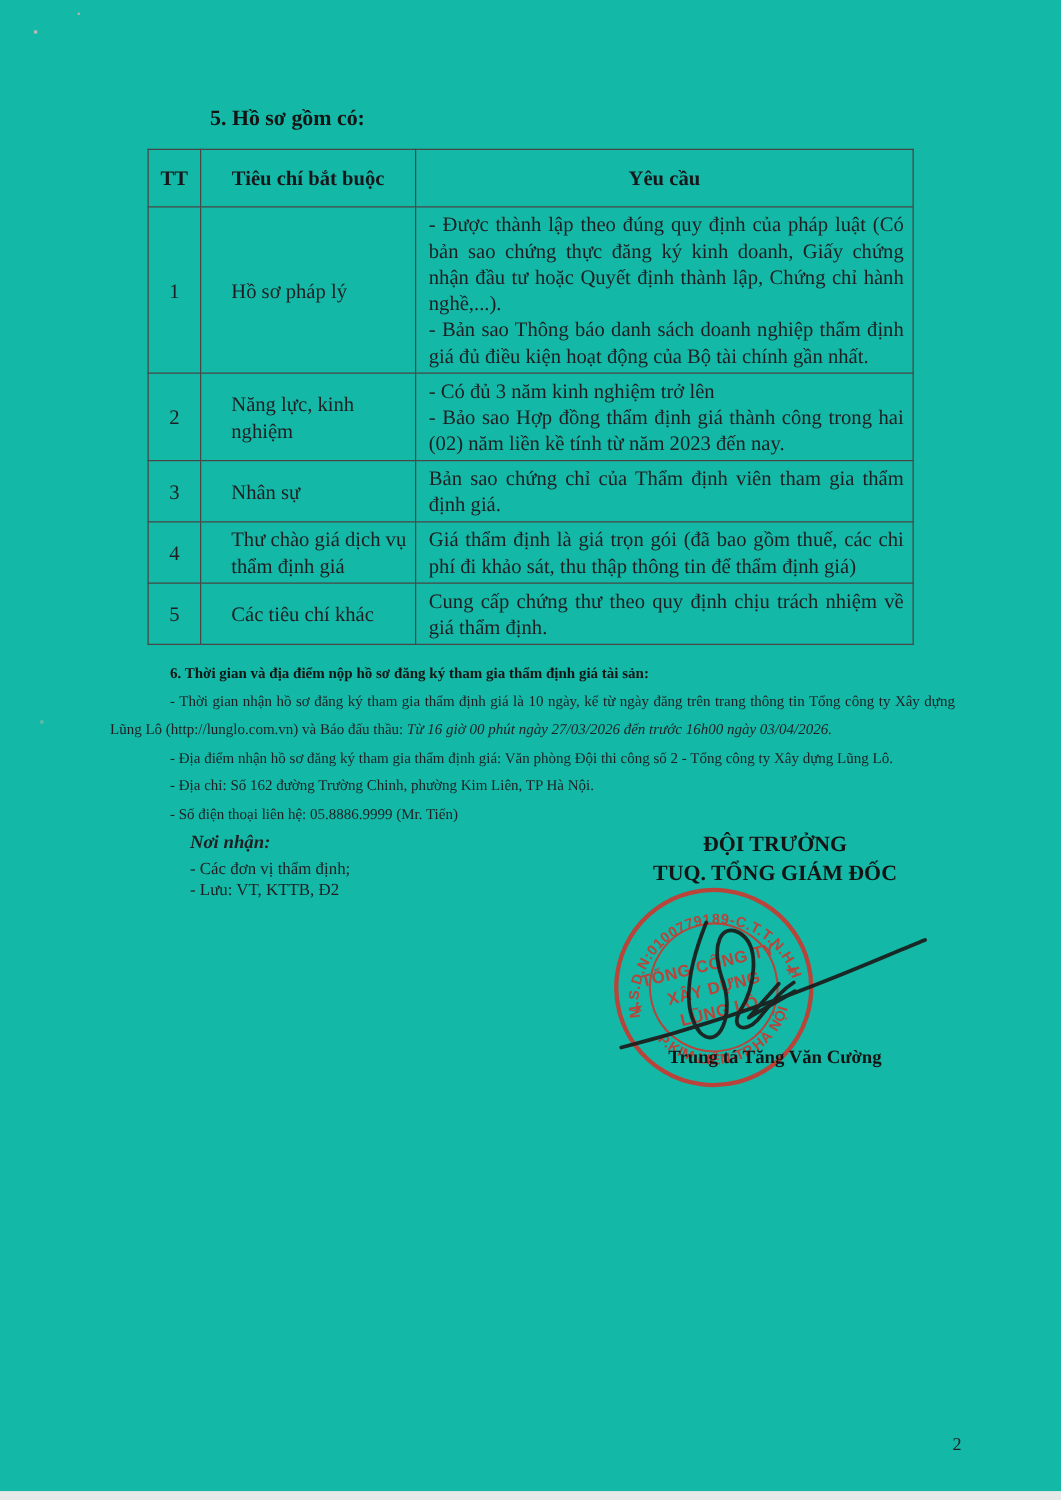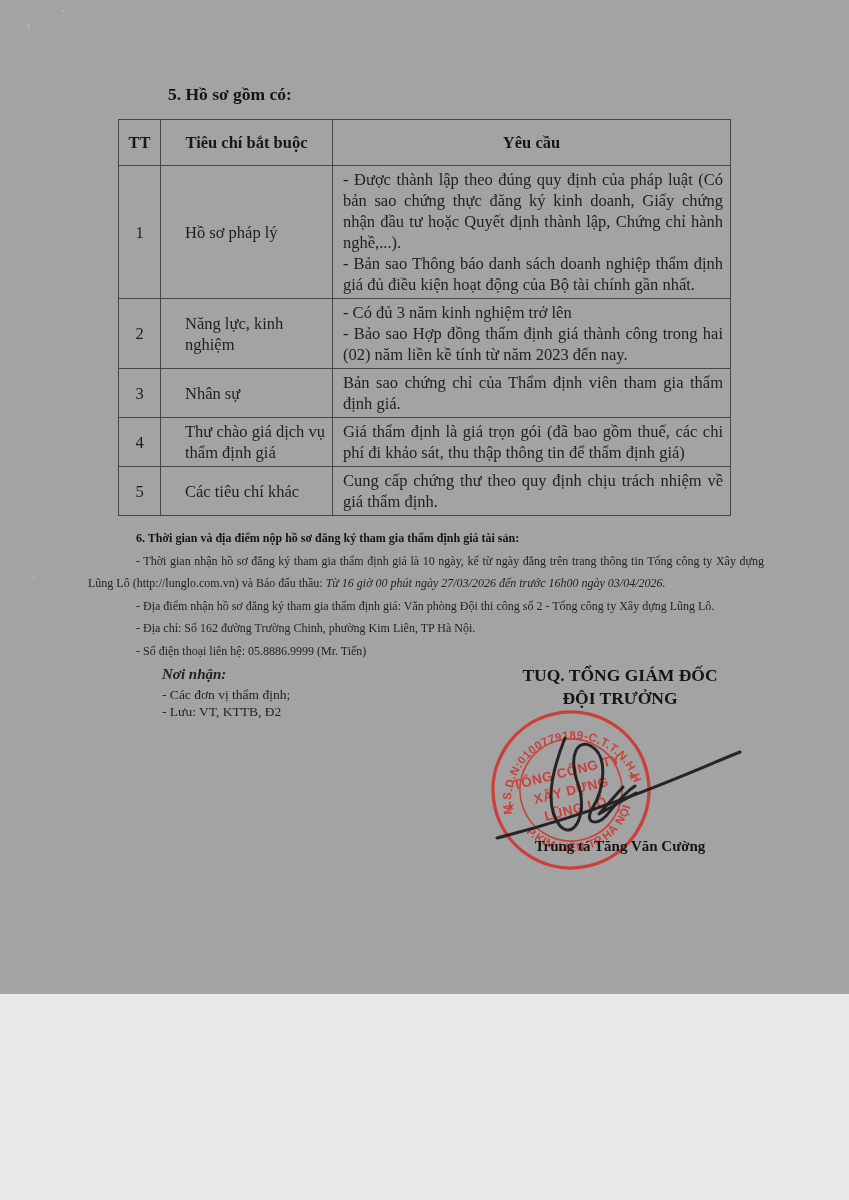--- a/index.html
+++ b/index.html
@@ -1,37 +1,37 @@
 <!DOCTYPE html>
 <html><head>
 <meta charset="utf-8">
 <style>
   html,body{margin:0;padding:0;background:#e8e8e8;}
   .page{
-    position:relative;width:849px;height:994px;background:#a3a3a3;
+    position:relative;width:849px;height:1193px;background:#14b8a6;
     font-family:"Liberation Serif","DejaVu Serif",serif;color:#1f1f23;
     overflow:hidden;margin:0 auto;box-shadow:0 0 6px rgba(0,0,0,.2);
   }
   .speck{position:absolute;border-radius:50%;background:#b9b9b4;}
   .content{position:absolute;left:88px;top:84px;width:676px;}
   .h5{font-weight:bold;font-size:17.5px;margin:0 0 0 80px;color:#141414;}
   table.doc{
     border-collapse:collapse;margin:14px 0 0 30px;width:613px;
     font-size:16.5px;line-height:21px;table-layout:fixed;
   }
   table.doc,table.doc td,table.doc th{border:1.4px solid #474747;}
   table.doc th{font-weight:bold;text-align:center;padding:12px 2px;color:#18181c;}
   td.tt{text-align:center;vertical-align:middle;width:42px;}
   td.crit{vertical-align:middle;padding:2px 4px 2px 24px;width:172px;}
   td.req{vertical-align:middle;padding:3px 7px 3px 10px;white-space:pre-line;text-align:justify;}
   .sec6{margin-top:11px;font-size:12px;line-height:22.5px;text-align:justify;}
   .sec6 .head{font-weight:bold;text-indent:48px;color:#141414;}
   .sec6 p{margin:0;text-indent:48px;}
   .ital{font-style:italic;}
-  .recipients{position:absolute;left:162px;top:666px;font-size:13.5px;line-height:17.5px;}
+  .recipients{position:absolute;left:152px;top:666px;font-size:13.5px;line-height:17.5px;}
   .recipients .rh{font-weight:bold;font-style:italic;font-size:15px;margin-bottom:2px;}
   .sign-block{position:absolute;left:455px;top:664px;width:330px;text-align:center;
     font-weight:bold;font-size:17.5px;line-height:23px;color:#141414;}
   .signer{position:absolute;left:455px;top:838px;width:330px;text-align:center;
     font-weight:bold;font-size:15px;color:#141414;}
   .stamp-wrap{position:absolute;left:468px;top:700px;width:210px;height:180px;}
   .sig-wrap{position:absolute;left:465px;top:693px;width:300px;height:170px;}
   .pagenum{position:absolute;left:762px;top:1148px;font-size:14.5px;}
   svg{display:block;}
 </style>
@@ -99,22 +99,22 @@
     </div>
   </div>
 
   <div class="recipients">
     <div class="rh">Nơi nhận:</div>
     <div>- Các đơn vị thẩm định;</div>
     <div>- Lưu: VT, KTTB, Đ2</div>
   </div>
 
   <div class="sign-block">
+    <div>ĐỘI TRƯỞNG</div>
     <div>TUQ. TỔNG GIÁM ĐỐC</div>
-    <div>ĐỘI TRƯỞNG</div>
   </div>
 
   <div class="stamp-wrap">
     <svg width="210" height="180" viewBox="0 0 210 180">
       <g transform="rotate(-14 103 90)" fill="#d0342c" opacity="0.88" font-family="'Liberation Sans','DejaVu Sans',sans-serif" font-weight="bold">
         <circle cx="103" cy="90" r="78" fill="none" stroke="#d0342c" stroke-width="3.4"></circle>
         <circle cx="103" cy="90" r="51" fill="none" stroke="#d0342c" stroke-width="1.6"></circle>
         <defs>
           <path id="arcTop" d="M 42,118 A 63,63 0 1 1 164,118"></path>
           <path id="arcBot" d="M 47,116 A 62,62 0 0 0 159,116"></path>

